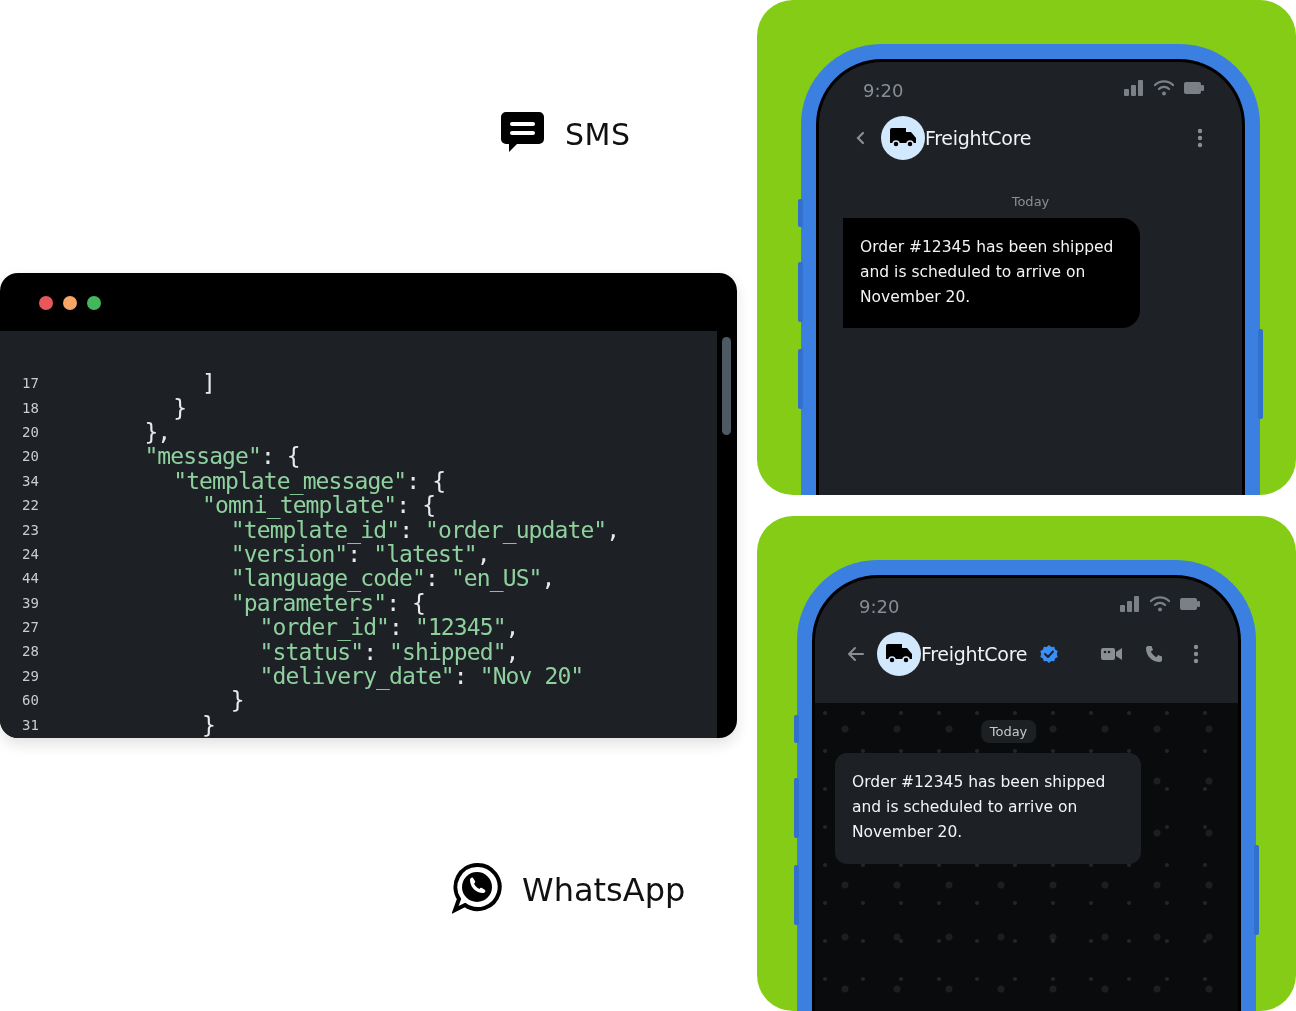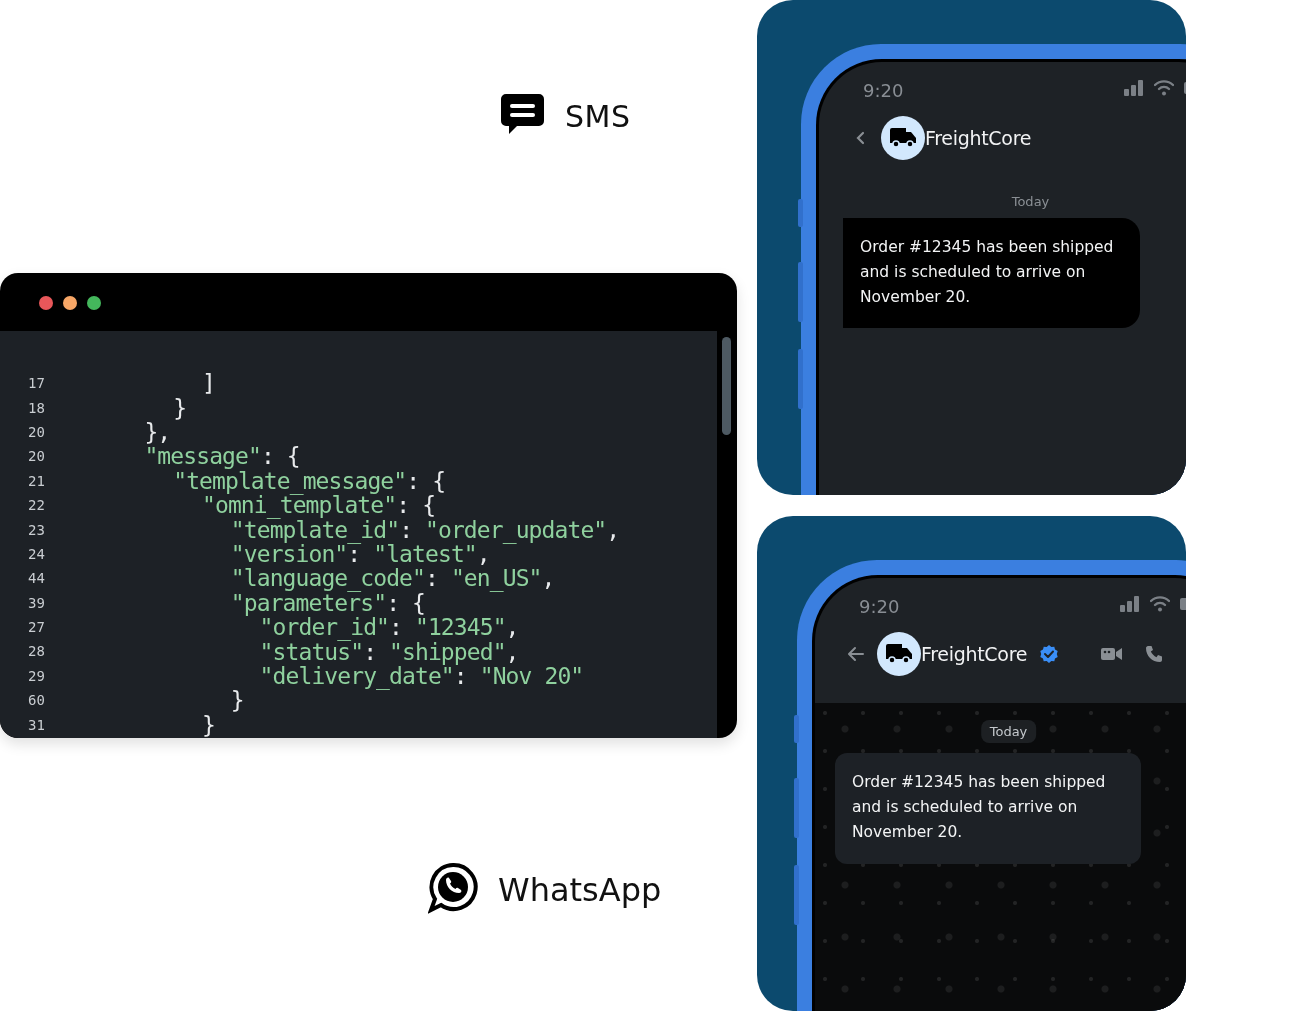--- a/index.html
+++ b/index.html
@@ -2,23 +2,23 @@
 <html><head>
 <meta charset="utf-8">
 <style>
   * { box-sizing: border-box; margin: 0; padding: 0; }
   html, body { width: 1296px; height: 1011px; background: #ffffff; overflow: hidden; }
   body { position: relative; font-family: "Liberation Sans", sans-serif; }
 
   
   .channel-label { position: absolute; display: flex; align-items: center; color: #111; }
   .channel-label .lbl { font-family: "DejaVu Sans", sans-serif; font-weight: 400; }
-  #sms-label { left: 500px; top: 92px; }
+  #sms-label { left: 500px; top: 110px; }
   #sms-label .lbl { font-size: 30px; margin-left: 20px; letter-spacing: 0.5px; }
-  #wa-label { left: 428px; top: 862px; }
+  #wa-label { left: 452px; top: 862px; }
   #wa-label .lbl { font-size: 32px; margin-left: 20px; }
 
   
   .editor {
     position: absolute; left: 0; top: 273px; width: 737px; height: 465px;
     background: #000; border-radius: 18px; overflow: hidden;
     box-shadow: 0 6px 14px rgba(0,0,0,0.12);
   }
   .editor .titlebar { height: 58px; position: relative; }
   .dot { position: absolute; top: 23px; width: 14px; height: 14px; border-radius: 50%; }
@@ -27,31 +27,31 @@
   .dot.green { left: 87px; background: #44b75c; }
   .editor .code-area {
     position: absolute; left: 0; top: 58px; width: 717px; height: 407px;
     background: #1d2126; border-bottom-left-radius: 18px;
   }
   .code-lines { position: absolute; left: 0; top: 40px; width: 100%; }
   .code-line {
     display: flex; height: 24.4px; align-items: center;
     font-family: "DejaVu Sans Mono", monospace;
   }
-  .code-line .ln { width: 58px; padding-left: 28px; font-size: 14px; color: #c9cdd1; flex: none; }
+  .code-line .ln { width: 58px; padding-left: 22px; font-size: 14px; color: #c9cdd1; flex: none; }
   .code-line .src { font-size: 23px; color: #8fd19e; white-space: pre; letter-spacing: -0.9px; }
   .code-line .src .p { color: #e8eaec; }
   .scrollbar {
     position: absolute; right: 6px; top: 64px; width: 9px; height: 98px;
     background: #4e5a63; border-radius: 5px;
   }
 
   
   .panel {
-    position: absolute; left: 757px; width: 429px; background: #0c4a6e;
+    position: absolute; left: 757px; width: 539px; background: #84cc16;
     border-radius: 36px; overflow: hidden;
   }
   #panel-sms { top: 0; height: 495px; }
   #panel-wa { top: 516px; height: 495px; }
   .phone {
     position: absolute; left: 44px; width: 459px; height: 600px;
     background: #3b7fe0; border-radius: 80px; padding: 15px;
   }
   #panel-sms .phone { top: 44px; }
   #panel-wa .phone { top: 44px; left: 40px; }
@@ -138,21 +138,21 @@
         </div>
         <div class="code-line">
           <span class="ln">20</span>
           <span class="src" style="padding-left: 86.4px;"><span class="p">}</span><span class="p">,</span></span>
         </div>
         <div class="code-line">
           <span class="ln">20</span>
           <span class="src" style="padding-left: 86.4px;">"message"<span class="p">:</span> <span class="p">{</span></span>
         </div>
         <div class="code-line">
-          <span class="ln">21</span>
+          <span class="ln">34</span>
           <span class="src" style="padding-left: 115.2px;">"template_message"<span class="p">:</span> <span class="p">{</span></span>
         </div>
         <div class="code-line">
           <span class="ln">22</span>
           <span class="src" style="padding-left: 144px;">"omni_template"<span class="p">:</span> <span class="p">{</span></span>
         </div>
         <div class="code-line">
           <span class="ln">23</span>
           <span class="src" style="padding-left: 172.8px;">"template_id"<span class="p">:</span> "order_update"<span class="p">,</span></span>
         </div>

